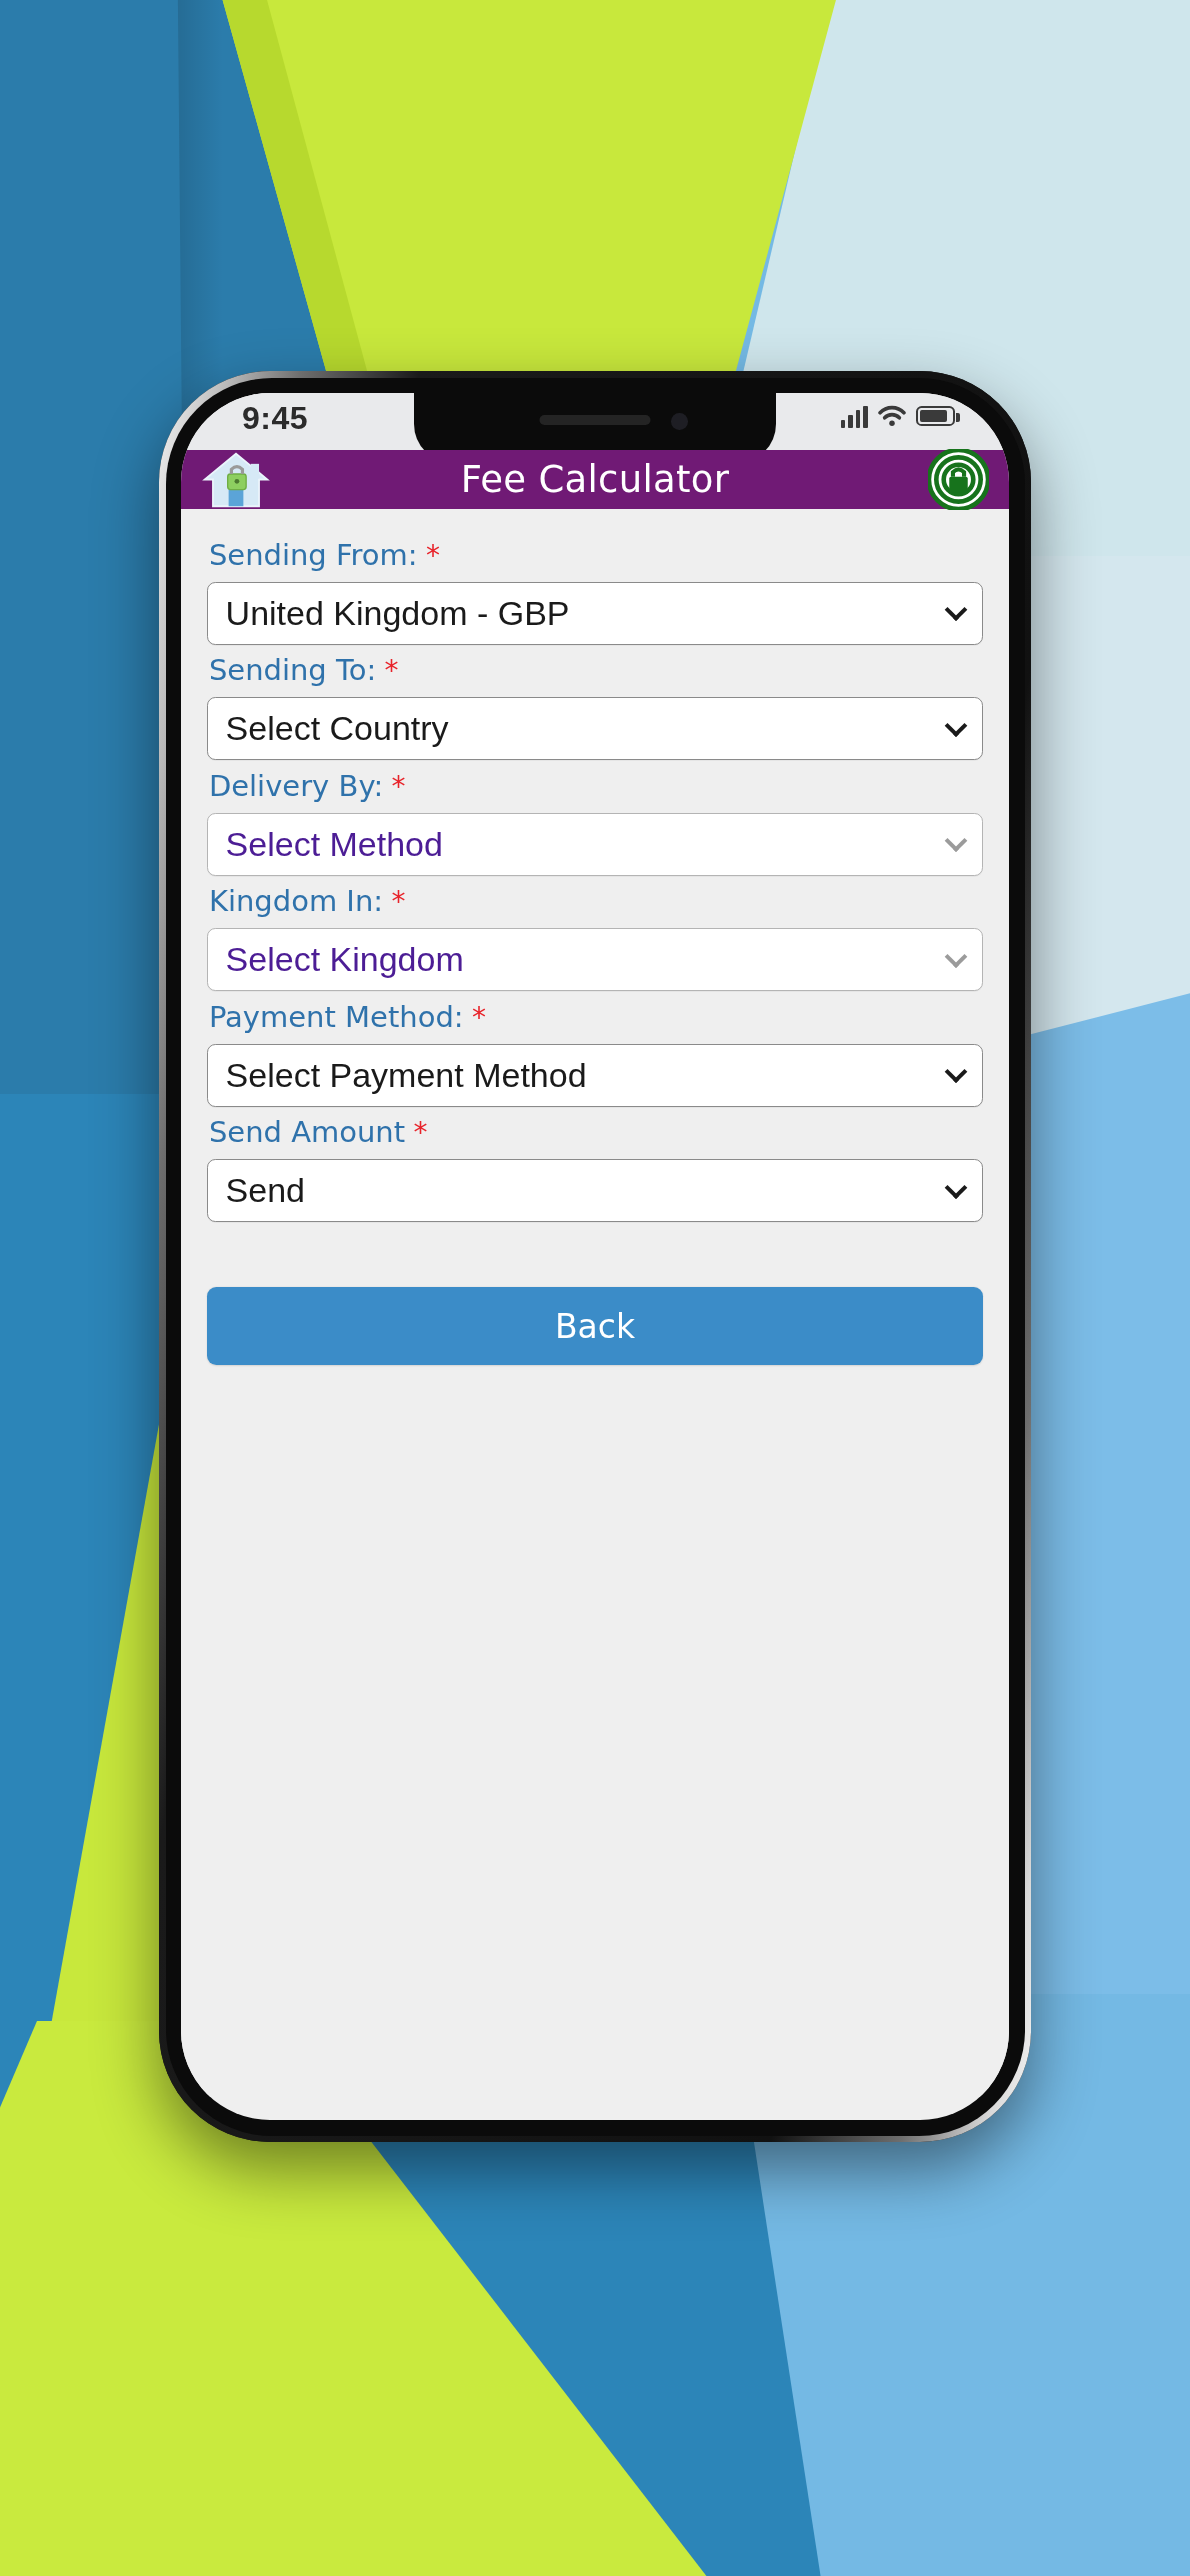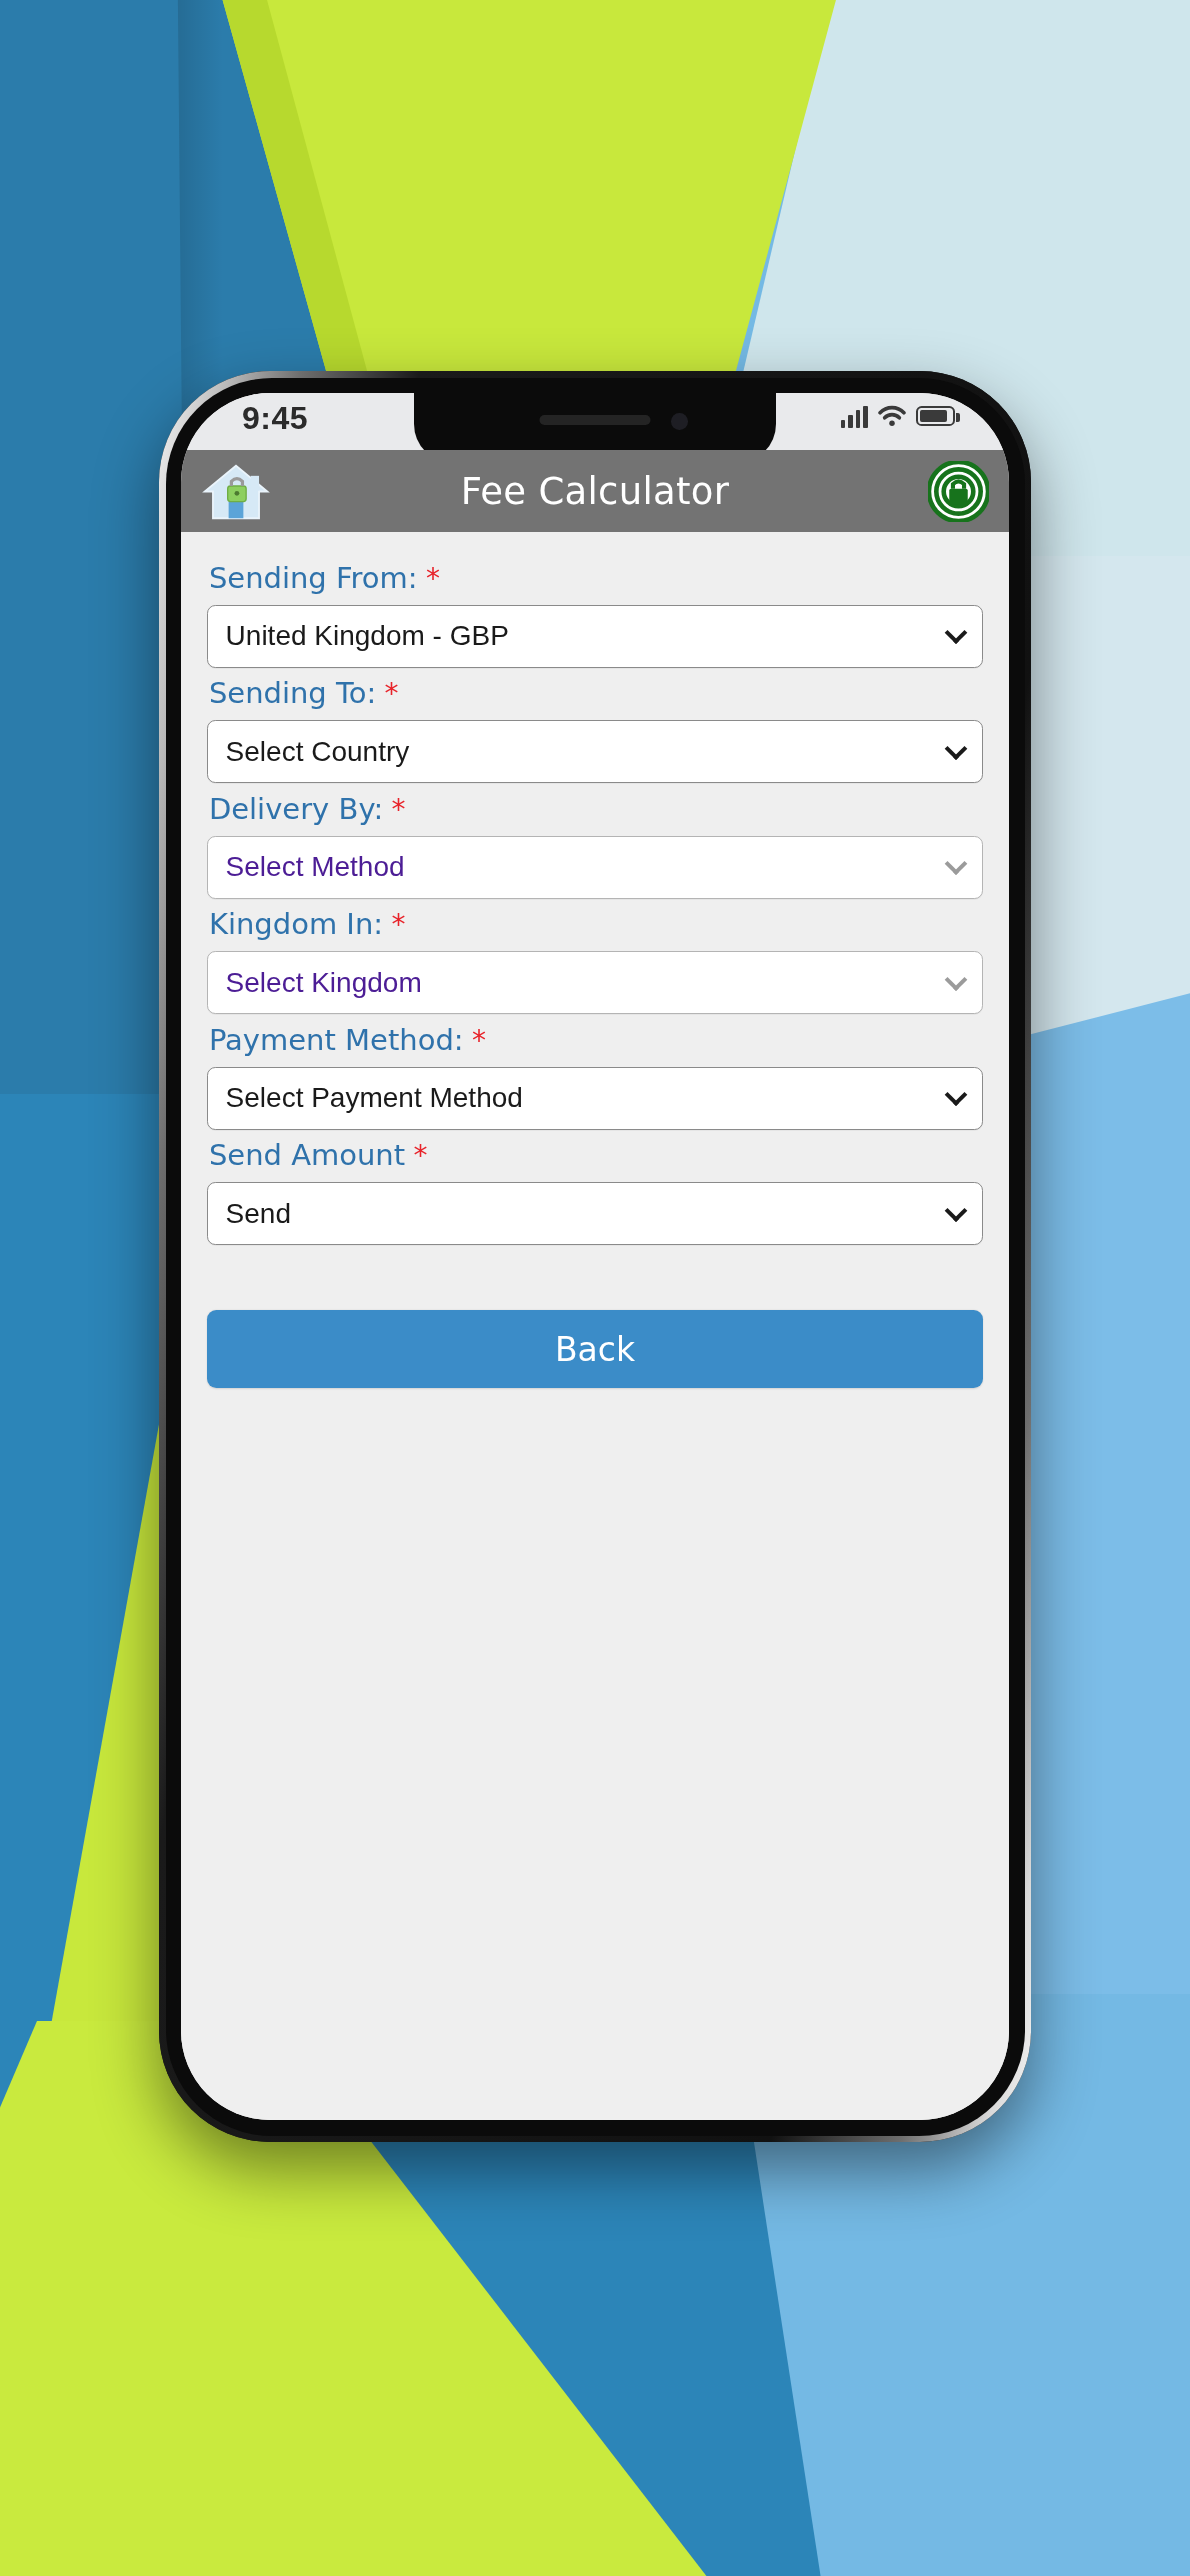--- a/index.html
+++ b/index.html
@@ -143,22 +143,22 @@
     border-radius:5.6px; position:relative; padding:1.9px;
   }
   .battery::after {
     content:""; position:absolute; right:-6.5px; top:5.6px;
     width:3.7px; height:8.3px; background:#3a3a3a; border-radius:0 1.9px 1.9px 0;
   }
   .battery span { display:block; height:100%; width:86%; background:#3a3a3a; border-radius:1.9px; }
 
   
   .app-header {
-    height:82px;
-    background:#737373;
+    height:59px;
+    background:#701a75;
     display:flex; align-items:center;
     padding:0 20.4px;
     position:relative;
   }
   .app-title {
     position:absolute; left:0; right:0; text-align:center;
     font-size:37px; color:#ffffff;
     font-family:"DejaVu Sans", sans-serif;
     letter-spacing:0.3px;
   }
@@ -182,21 +182,21 @@
   }
   .field-label .req { color:#e8232a; font-size:28px; margin-left:8.3px; }
   .control {
     position:relative;
     height:63px;
     background:#ffffff;
     border:1.9px solid #8a8a8a;
     border-radius:8.3px;
     display:flex; align-items:center;
     padding:0 50px 0 17.6px;
-    font-size:28px;
+    font-size:34px;
     color:#1a1a1a;
     box-shadow:0 0.9px 0 rgba(0,0,0,0.04);
   }
   .control.muted { color:#4c1d95; border-color:#b4b4b4; }
   .chev {
     position:absolute; right:18.5px; top:50%;
     width:16px; height:16px;
     border-right:4.6px solid #1a1a1a;
     border-bottom:4.6px solid #1a1a1a;
     transform:translateY(-70%) rotate(45deg);

